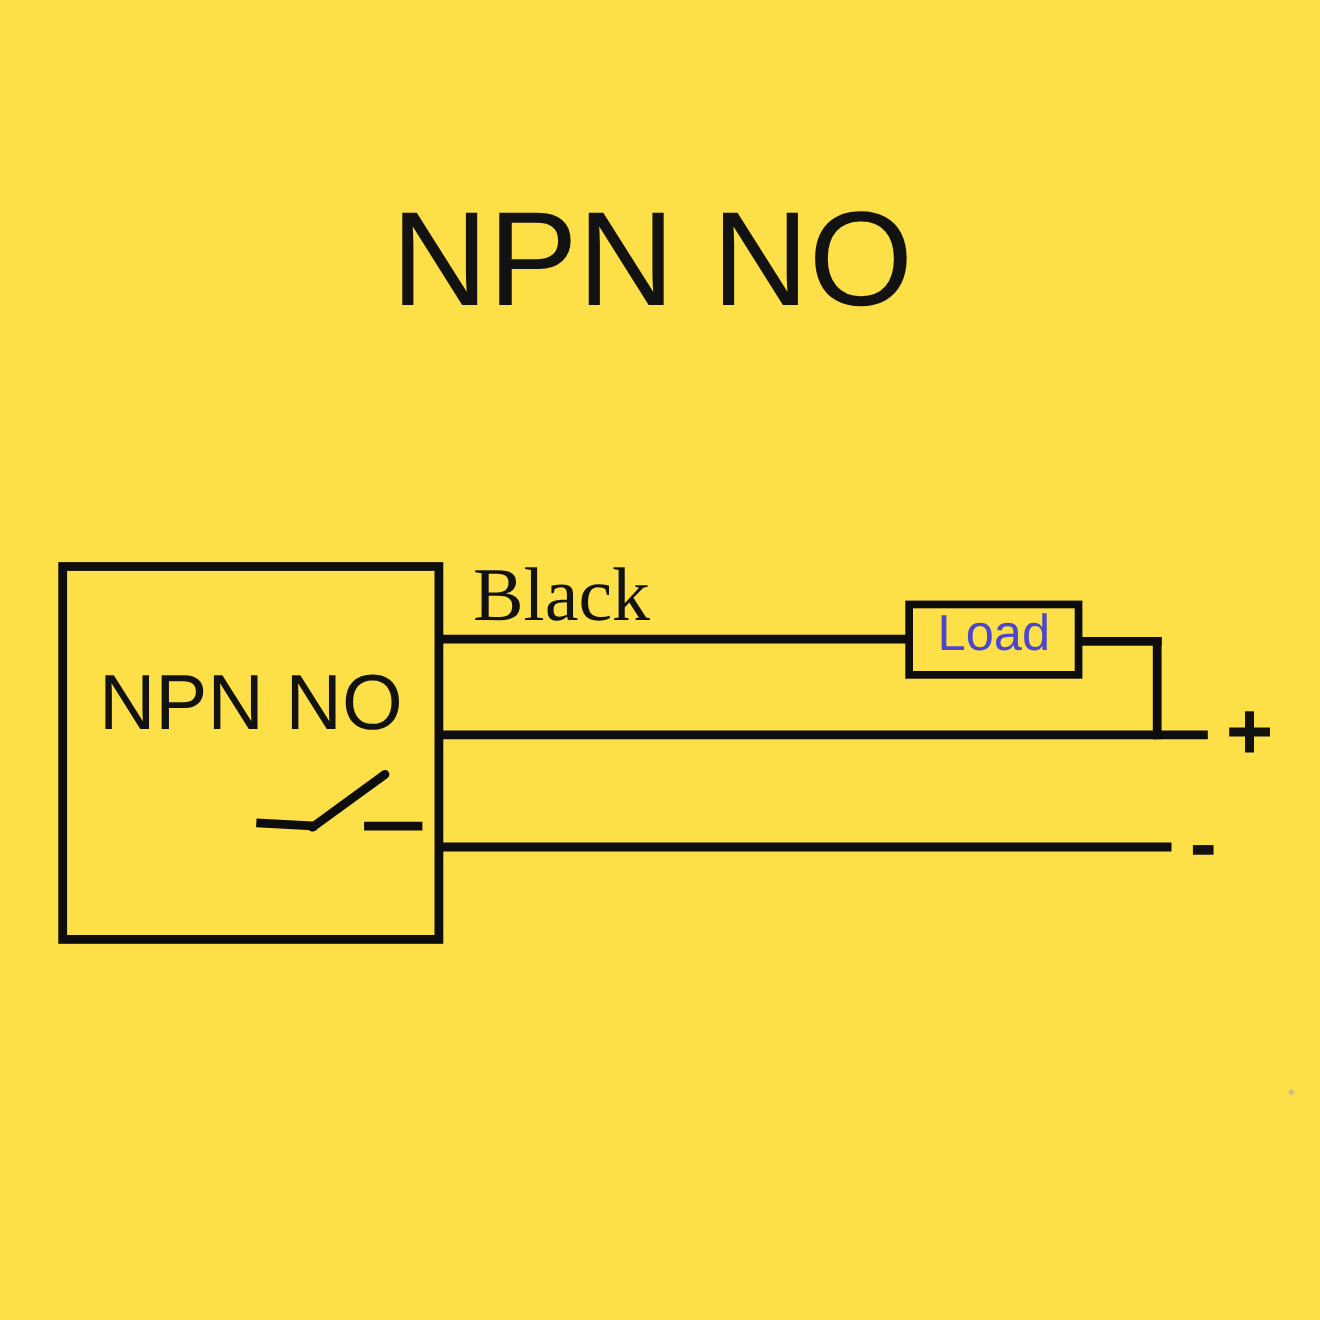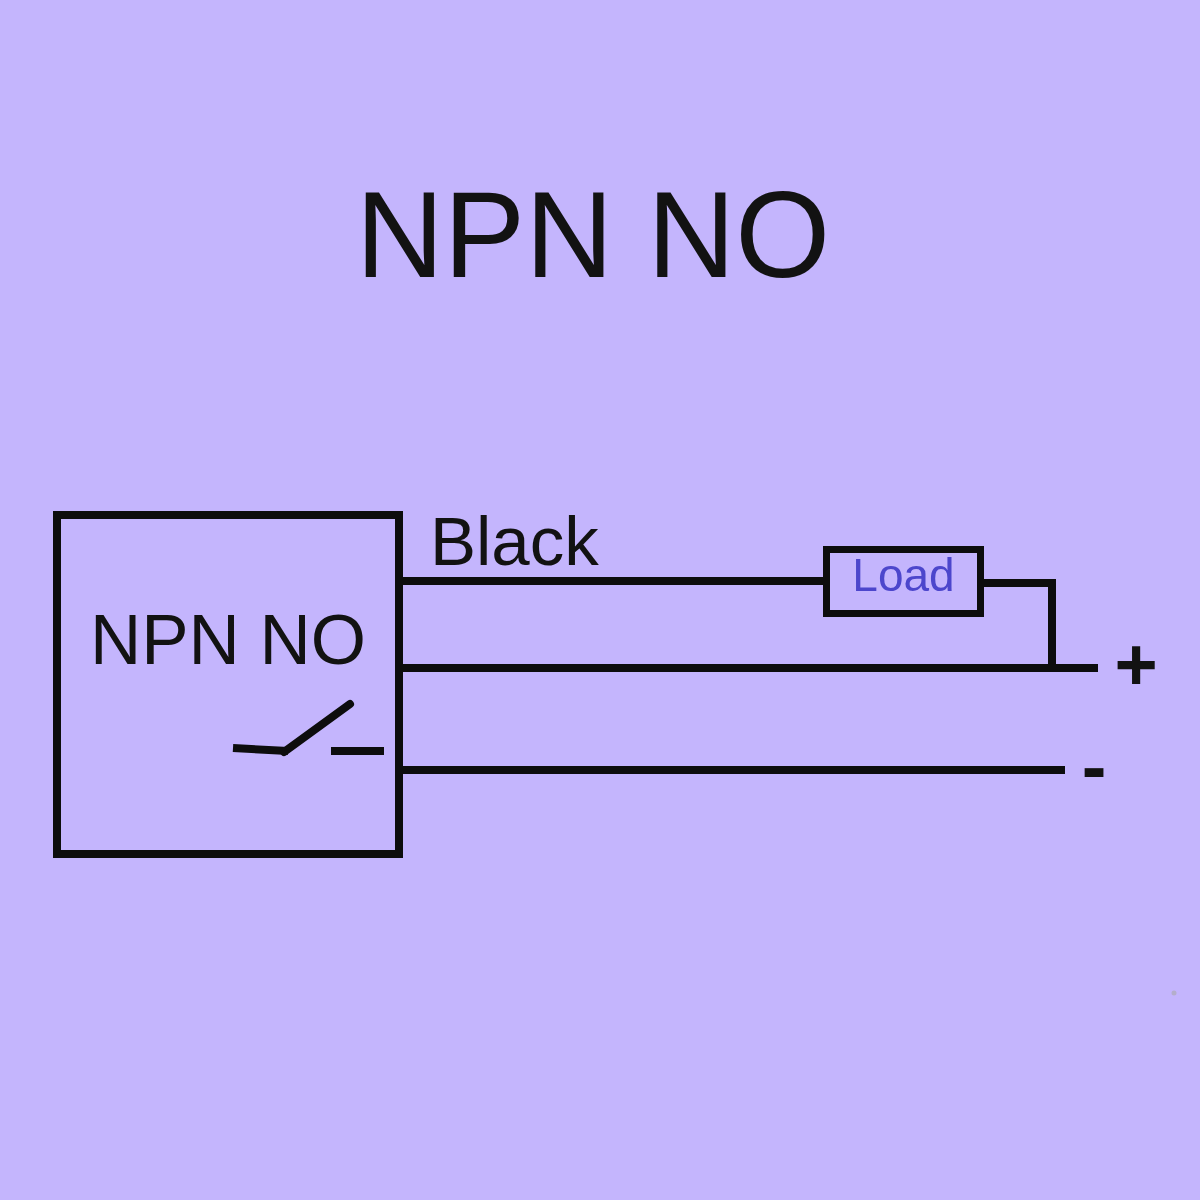--- a/index.html
+++ b/index.html
@@ -1,20 +1,20 @@
 <!DOCTYPE html>
 <html><head>
 <meta charset="utf-8">
 <style>
   html, body { margin: 0; padding: 0; background: #ffffff; }
   .canvas {
     position: relative;
     width: 1200px;
     height: 1200px;
-    background: #c4b5fd;
+    background: #fde047;
     overflow: hidden;
     font-family: "Liberation Sans", "DejaVu Sans", sans-serif;
     color: #121212;
   }
   .linework {
     position: absolute;
     left: 0; top: 0;
     width: 1200px; height: 1200px;
   }
   .linework line, .linework rect, .linework polyline {
@@ -37,21 +37,21 @@
     font-size: 71px;
     line-height: 1;
     white-space: nowrap;
   }
   .wire-label {
     position: absolute;
     font-size: 69px;
     line-height: 1;
     white-space: nowrap;
   }
-  .wire-label.black { left: 430px; top: 507px; }
+  .wire-label.black { left: 430px; top: 507px; font-family: Liberation Serif, serif; }
   .wire-label.brown { left: 429px; top: 595px; }
   .wire-label.blue  { left: 430px; top: 693px; }
   .load-label-wrap {
     position: absolute;
     left: 823px; top: 546px;
     width: 161px; height: 58px;
     display: flex;
     align-items: center;
     justify-content: center;
   }

